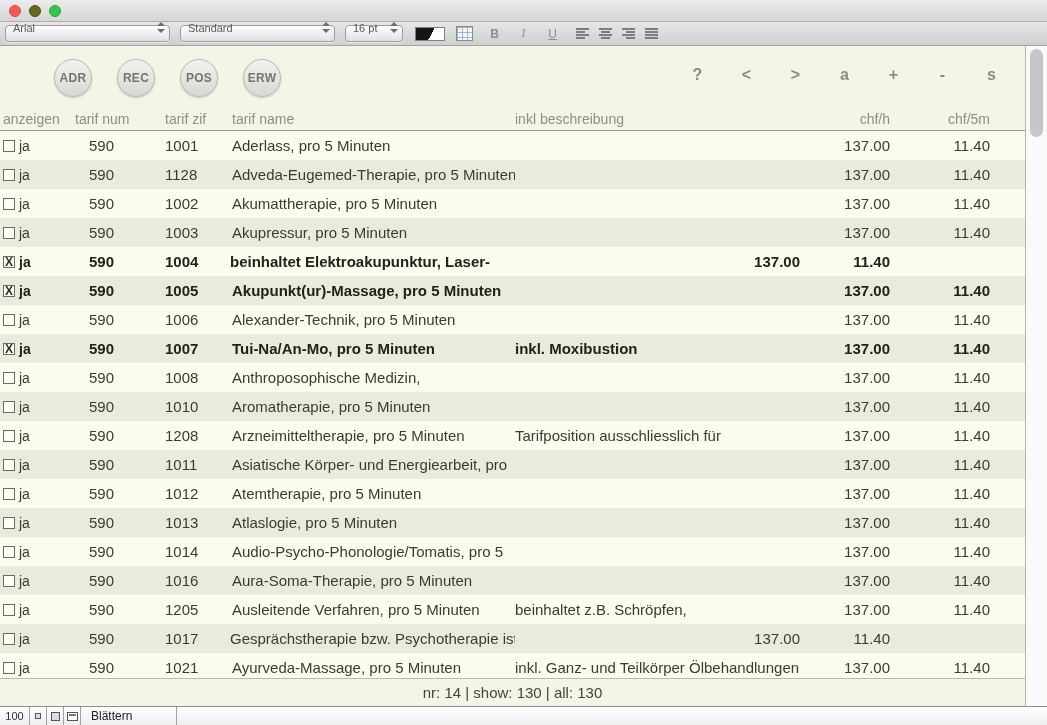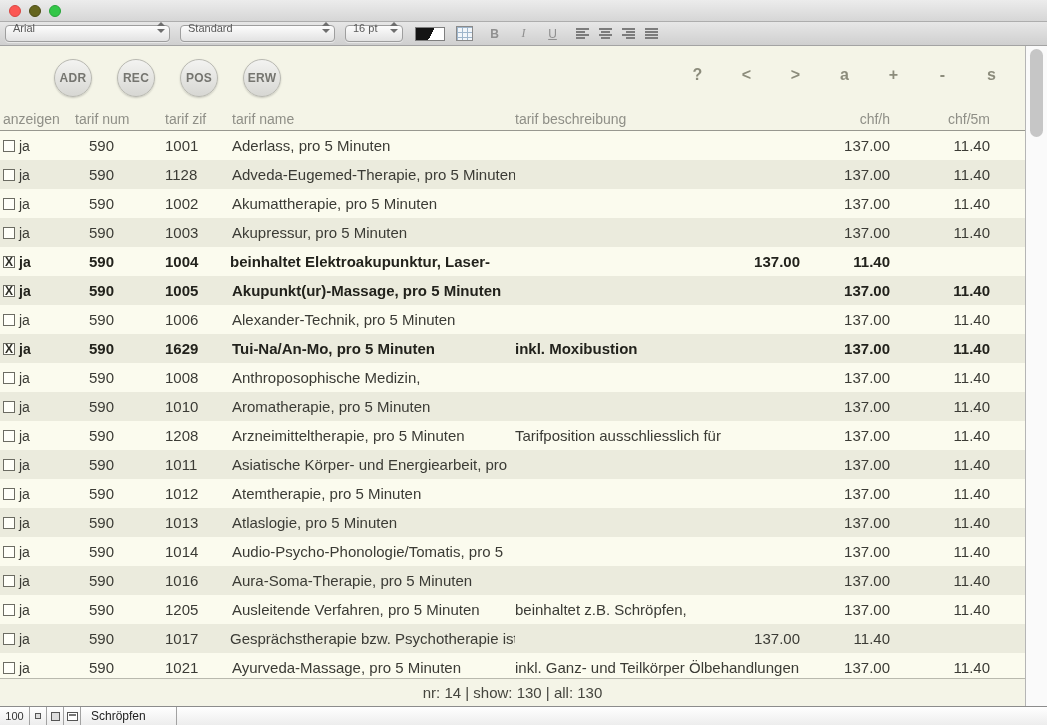--- a/index.html
+++ b/index.html
@@ -247,21 +247,21 @@
     <button class="flat-btn">-</button>
     <button class="flat-btn">s</button>
   </div>
 </div>
 
 <div class="col-headers grid-cols">
   <div class="h-anzeigen">anzeigen</div>
   <div class="h-num">tarif num</div>
   <div class="h-zif">tarif zif</div>
   <div class="h-name">tarif name</div>
-  <div class="h-beschr">tarif beschreibung</div>
+  <div class="h-beschr">inkl beschreibung</div>
   <div class="h-chfh">chf/h</div>
   <div class="h-chf5m">chf/5m</div>
   <div></div>
 </div>
 
 <div class="table-body">
     <div class="row grid-cols even">
     <div class="c-anzeigen">
       <span class="checkbox"></span>
       <span class="ja-label">ja</span>
@@ -350,21 +350,21 @@
     <div class="c-chfh">137.00</div>
     <div class="c-chf5m">11.40</div>
     <div></div>
   </div>
     <div class="row grid-cols odd bold">
     <div class="c-anzeigen">
       <span class="checkbox">X</span>
       <span class="ja-label">ja</span>
     </div>
     <div class="c-num">590</div>
-    <div class="c-zif">1629</div>
+    <div class="c-zif">1007</div>
     <div class="c-name">Tui-Na/An-Mo, pro 5 Minuten</div>
     <div class="c-beschr">inkl. Moxibustion</div>
     <div class="c-chfh">137.00</div>
     <div class="c-chf5m">11.40</div>
     <div></div>
   </div>
     <div class="row grid-cols even">
     <div class="c-anzeigen">
       <span class="checkbox"></span>
       <span class="ja-label">ja</span>
@@ -520,14 +520,14 @@
   <div class="sb-seg sb-zoom">100</div>
   <div class="sb-seg sb-icon-btn">
     <span class="sq-small"></span>
   </div>
   <div class="sb-seg sb-icon-btn">
     <span class="sq-big"></span>
   </div>
   <div class="sb-seg sb-icon-btn">
     <span class="layout-ico"></span>
   </div>
-  <div class="sb-seg sb-mode">Schröpfen</div>
+  <div class="sb-seg sb-mode">Blättern</div>
 </div>
 
 </body></html>

